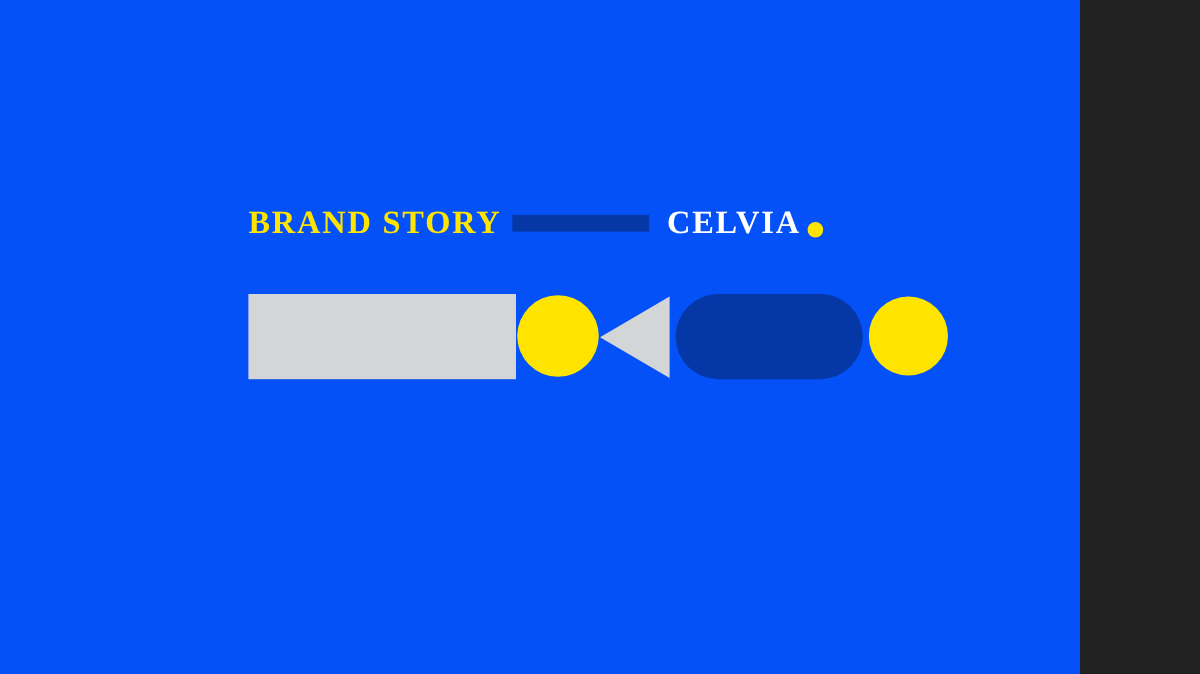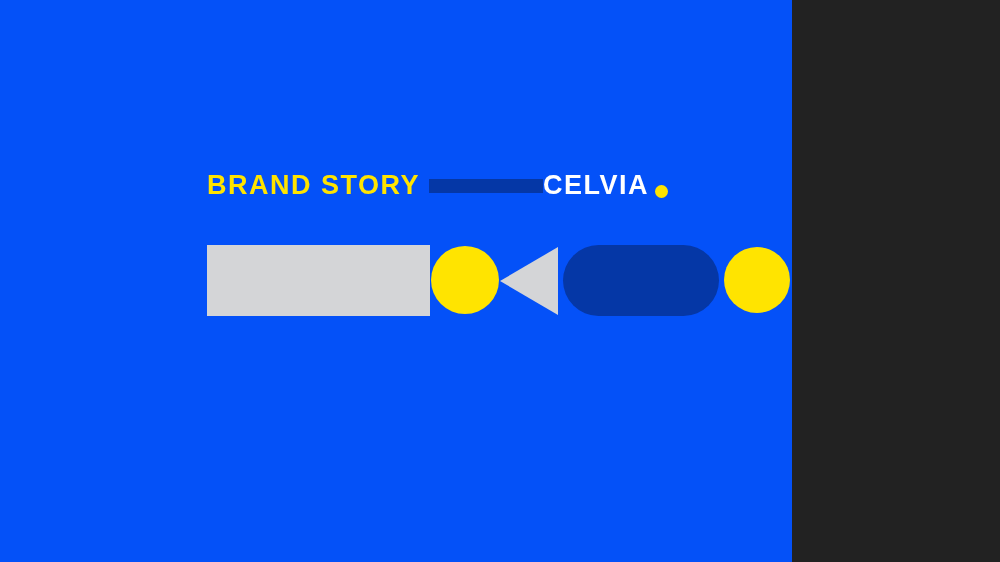--- a/index.html
+++ b/index.html
@@ -2,25 +2,25 @@
 <html style="--background: #0451F8; --yellow: #FFE400; --dark_blue: #0537A6; --gray: #D4D5D7; --white: #FFFFFF;"><head>
 <meta charset="utf-8">
 <style>
   html, body {
     margin: 0;
     padding: 0;
     background: #222;
   }
   .slide {
     position: relative;
-    width: 792px;
+    width: 900px;
     height: 562px;
     background: var(--background, #0451F8);
     overflow: hidden;
-    font-family: Liberation Sans, sans-serif;
+    font-family: Liberation Serif, serif;
   }
 
   
   .header {
     position: absolute;
     left: 207px;
     top: 170px;
     display: flex;
     align-items: center;
     height: 30px;
@@ -40,20 +40,21 @@
     background: var(--dark_blue, #0537A6);
     margin-left: 9px;
     margin-top: 2px;
   }
   .brand {
     color: var(--white, #FFFFFF);
     font-size: 27px;
     font-weight: 800;
     letter-spacing: 1.5px;
     line-height: 1;
+    margin-left: 15px;
     white-space: nowrap;
   }
   .brand-dot {
     width: 13px;
     height: 13px;
     border-radius: 50%;
     background: var(--yellow, #FFE400);
     margin-left: 6px;
     align-self: flex-end;
     margin-bottom: 2px;

